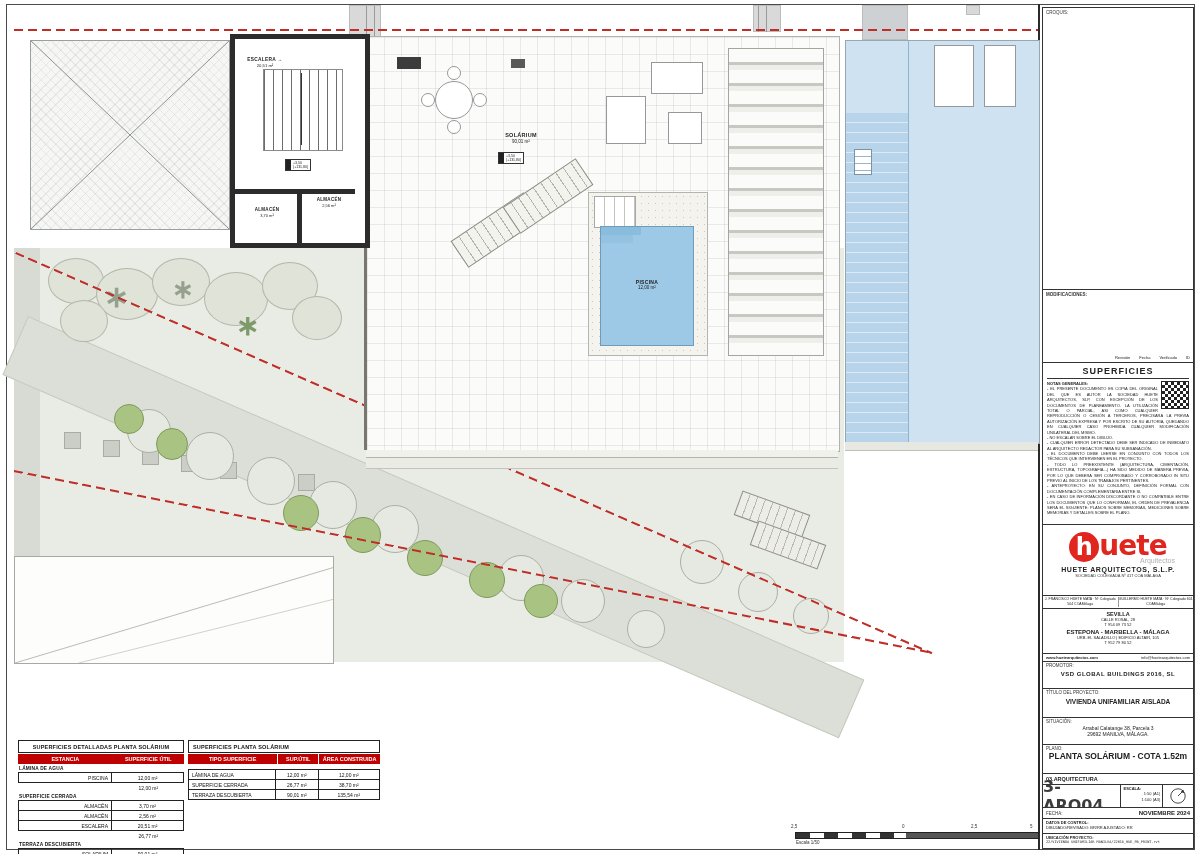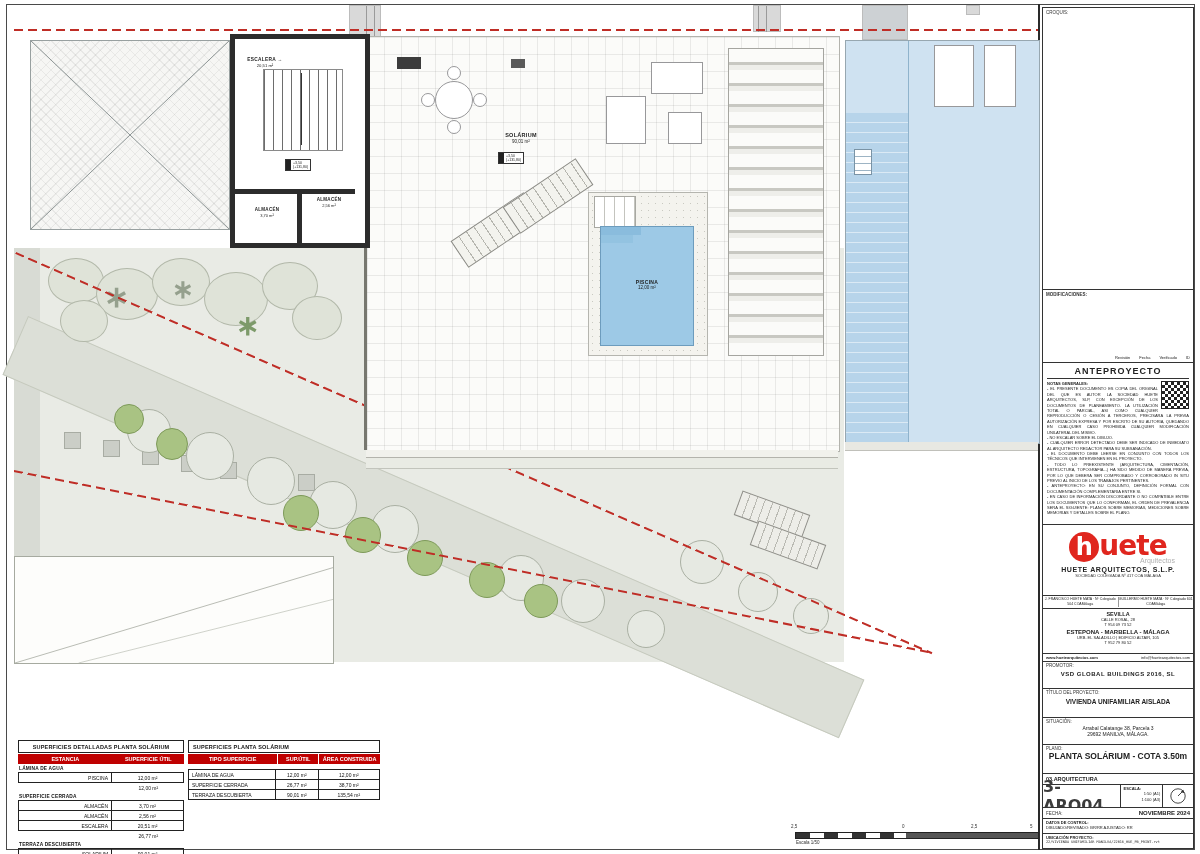--- a/index.html
+++ b/index.html
@@ -311,21 +311,21 @@
     <div class="tbx" style="height:74px;">
       <div class="mini" style="padding:2px 3px;font-weight:bold;">MODIFICACIONES:</div>
       <div style="position:absolute;bottom:2px;right:3px;display:flex;gap:9px;" class="micro">
         <span>Revisión</span>
         <span>Fecha</span>
         <span>Verificado</span>
         <span>ID</span>
       </div>
     </div>
     <div class="tbx" style="height:163px;padding:3px 4px;box-sizing:border-box;">
-      <div class="center" style="font-size:9px;font-weight:bold;letter-spacing:1px;border-bottom:1px solid #333;padding-bottom:2px;">ANTEPROYECTO</div>
+      <div class="center" style="font-size:9px;font-weight:bold;letter-spacing:1px;border-bottom:1px solid #333;padding-bottom:2px;">SUPERFICIES</div>
       <div class="qr" style="float:right;margin:2px 0 2px 3px;"></div>
       <div class="micro" style="font-weight:bold;margin-top:2px;">NOTAS GENERALES:</div>
       <div class="micro" style="white-space:pre-line;text-align:justify;">- EL PRESENTE DOCUMENTO ES COPIA DEL ORIGINAL DEL QUE ES AUTOR LA SOCIEDAD HUETE ARQUITECTOS, SLP, CON EXCEPCIÓN DE LOS DOCUMENTOS DE PLANEAMIENTO. LA UTILIZACIÓN TOTAL O PARCIAL, ASÍ COMO CUALQUIER REPRODUCCIÓN O CESIÓN A TERCEROS, PRECISARÁ LA PREVIA AUTORIZACIÓN EXPRESA Y POR ESCRITO DE SU AUTORÍA, QUEDANDO EN CUALQUIER CASO PROHIBIDA CUALQUIER MODIFICACIÓN UNILATERAL DEL MISMO.
 - NO ESCALAR SOBRE EL DIBUJO.
 - CUALQUIER ERROR DETECTADO DEBE SER INDICADO DE INMEDIATO AL ARQUITECTO REDACTOR PARA SU SUBSANACIÓN.
 - EL DOCUMENTO DEBE LEERSE EN CONJUNTO CON TODOS LOS TÉCNICOS QUE INTERVIENEN EN EL PROYECTO.
 - TODO LO PREEXISTENTE (ARQUITECTURA, CIMENTACIÓN, ESTRUCTURA, TOPOGRAFÍA...) HA SIDO MEDIDO DE MANERA PREVIA, POR LO QUE DEBERÁ SER COMPROBADO Y CORROBORADO IN SITU PREVIO AL INICIO DE LOS TRABAJOS PERTINENTES.
 - ANTEPROYECTO: EN SU CONJUNTO, DEFINICIÓN FORMAL CON DOCUMENTACIÓN COMPLEMENTARIA ENTRE SÍ.
 - EN CASO DE INFORMACIÓN DISCORDANTE O NO COMPATIBLE ENTRE LOS DOCUMENTOS QUE LO CONFORMAN, EL ORDEN DE PREVALENCIA SERÁ EL SIGUIENTE: PLANOS SOBRE MEMORIAS, MEDICIONES SOBRE MEMORIAS Y DETALLES SOBRE EL PLANO.</div>
     </div>
@@ -361,21 +361,21 @@
       <div class="mini" style="padding:1px 3px;">TÍTULO DEL PROYECTO:</div>
       <div class="center" style="font-size:6.5px;font-weight:bold;margin-top:2px;">VIVIENDA UNIFAMILIAR AISLADA</div>
     </div>
     <div class="tbx" style="height:28px;">
       <div class="mini" style="padding:1px 3px;">SITUACIÓN:</div>
       <div class="center" style="font-size:5px;">Arrabal Calatange 38, Parcela 3</div>
       <div class="center" style="font-size:5px;">29692 MANILVA, MÁLAGA.</div>
     </div>
     <div class="tbx" style="height:30px;">
       <div class="mini" style="padding:1px 3px;">PLANO:</div>
-      <div class="center" style="font-size:8.5px;font-weight:bold;line-height:1.1;">PLANTA SOLÁRIUM - COTA 3.50m</div>
+      <div class="center" style="font-size:8.5px;font-weight:bold;line-height:1.1;">PLANTA SOLÁRIUM - COTA 1.52m</div>
     </div>
     <div class="tbx" style="height:12px;display:flex;align-items:center;">
       <div style="font-size:5.5px;font-weight:bold;padding-left:3px;">03.ARQUITECTURA</div>
     </div>
     <div class="tbx" style="height:24px;display:flex;align-items:stretch;">
       <div style="width:52%;display:flex;align-items:center;justify-content:center;font-size:16px;font-weight:bold;color:#3c3c3c;font-family:'DejaVu Sans',sans-serif;">3-ARQ04</div>
       <div style="width:28%;border-left:1px solid #333;padding:1px 2px;box-sizing:border-box;">
         <div class="micro" style="font-weight:bold;">ESCALA:</div>
         <div class="micro" style="text-align:right;">1:50 (A1)</div>
         <div class="micro" style="text-align:right;">1:100 (A3)</div>

